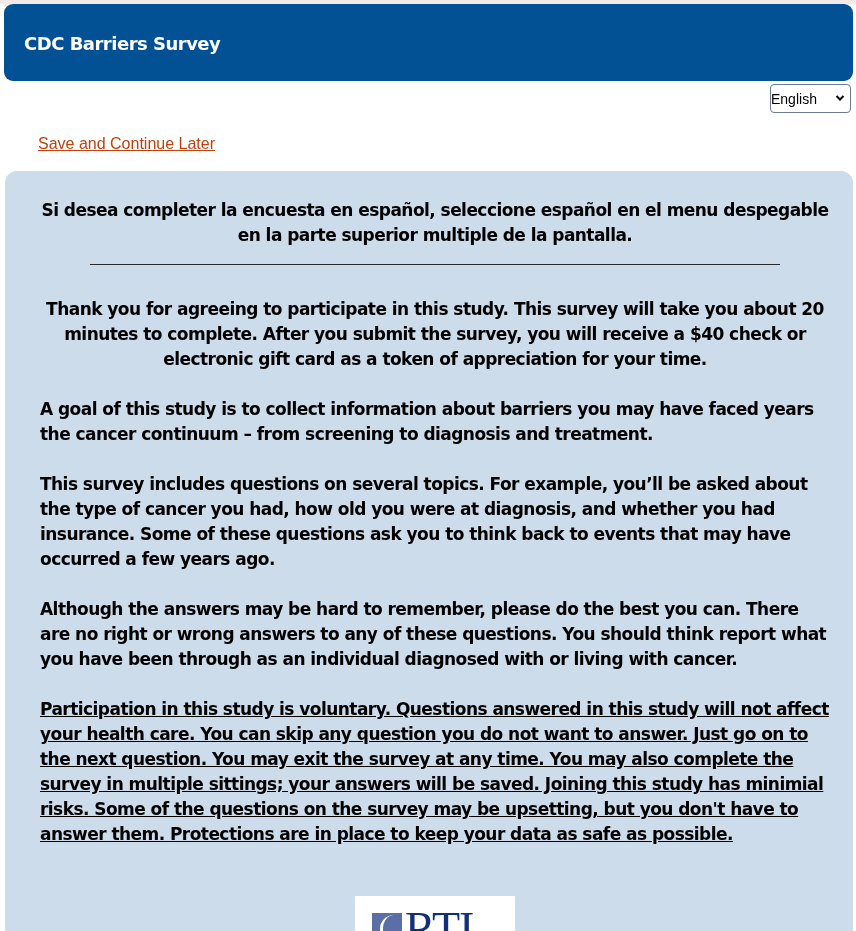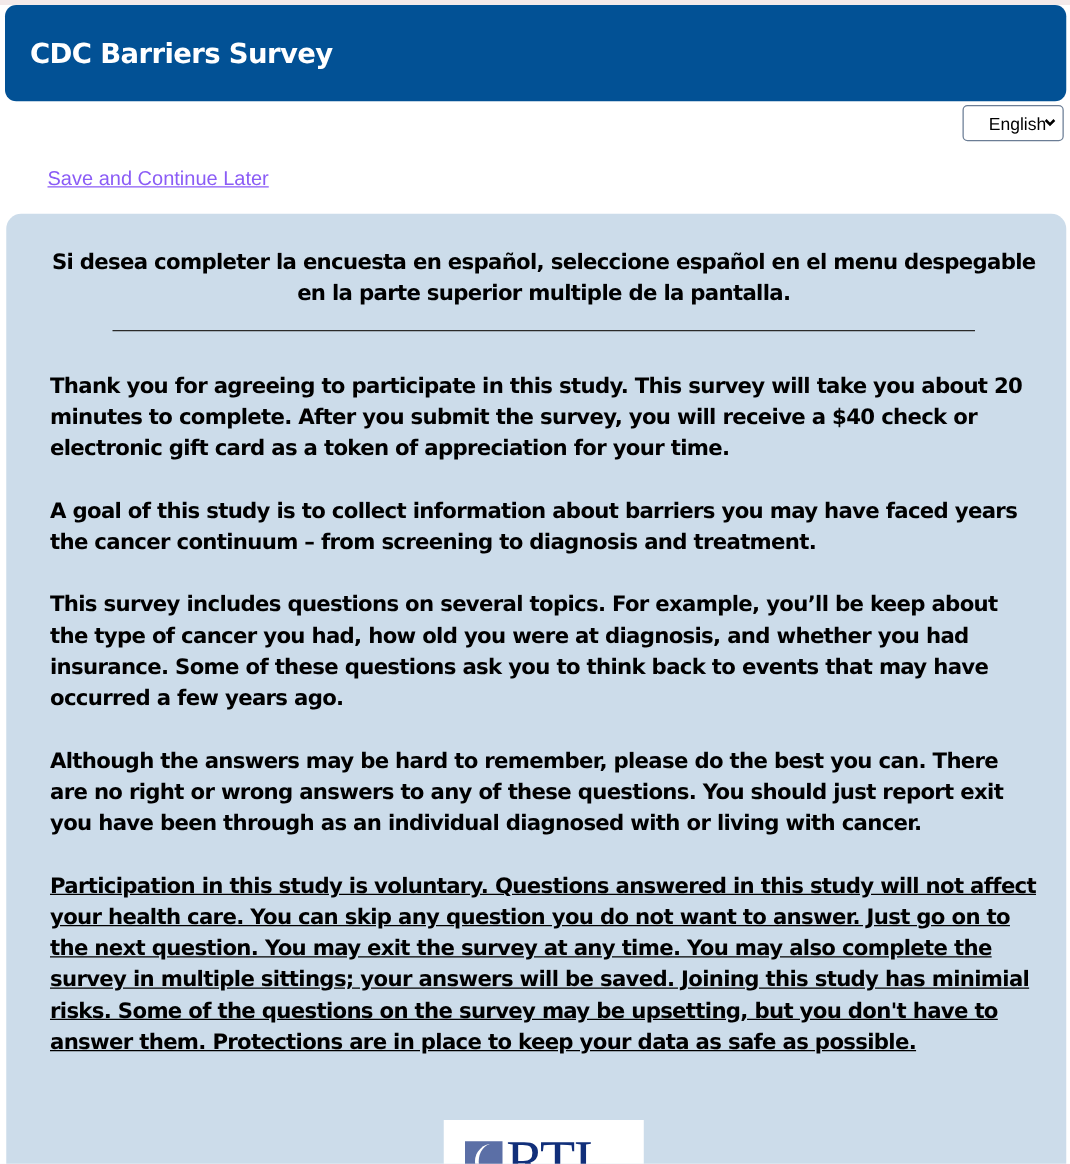--- a/index.html
+++ b/index.html
@@ -26,49 +26,49 @@
     border-radius: 9px;
     box-sizing: border-box;
   }
   .header-title {
     position: absolute;
     left: 20px; top: 26px;
     margin: 0;
     color: #ffffff;
     font-family: "DejaVu Sans", sans-serif;
     font-weight: bold;
-    font-size: 22px;
+    font-size: 18px;
     letter-spacing: -0.5px;
     line-height: 28px;
   }
   .lang-select {
     position: absolute;
     left: 770px; top: 84px;
     width: 81px; height: 29px;
     border: 1px solid #6b7d95;
     border-radius: 4px;
     background: #ffffff;
     box-sizing: border-box;
     font-family: "Liberation Sans", sans-serif;
     font-size: 14px;
     color: #000;
     display: flex;
     align-items: center;
-    padding-left: 20px;
+    padding-left: 0;
     cursor: pointer;
   }
   .lang-select .chev {
     position: absolute;
     right: 5px; top: 8px;
     width: 10px; height: 10px;
   }
   .save-link {
     position: absolute;
     left: 38px; top: 134px;
-    color: #8b5cf6;
+    color: #c2410c;
     font-size: 16px;
     text-decoration: underline;
     cursor: pointer;
     line-height: 19px;
   }
   .panel {
     position: absolute;
     left: 5px; top: 171px;
     width: 848px; height: 780px;
     background: #ccdcea;
@@ -98,21 +98,21 @@
     width: 690px;
     height: 0;
     border-top: 1px solid #2a2a2a;
   }
   .para {
     position: absolute;
     left: 0;
     width: 790px;
     margin: 0;
   }
-  .p1 { top: 126px; }
+  .p1 { top: 126px; text-align: center; }
   .p2 { top: 226px; }
   .p3 { top: 301px; }
   .p4 { top: 426px; }
   .p5 { top: 526px; text-decoration: underline; }
   .logo-box {
     position: absolute;
     left: 350px; top: 725px;
     width: 160px; height: 60px;
     background: #ffffff;
     overflow: hidden;
@@ -159,21 +159,21 @@
 </div>
 
 <a class="save-link">Save and Continue Later</a>
 
 <section class="panel">
   <div class="panel-inner">
     <p class="spanish-note">Si desea completer la encuesta en español, seleccione español en el menu despegable en la parte superior multiple de la pantalla.</p>
     <div class="divider-line"></div>
     <p class="para p1">Thank you for agreeing to participate in this study. This survey will take you about 20 minutes to complete. After you submit the survey, you will receive a $40 check or electronic gift card as a token of appreciation for your time.</p>
     <p class="para p2">A goal of this study is to collect information about barriers you may have faced years the cancer continuum – from screening to diagnosis and treatment.</p>
-    <p class="para p3">This survey includes questions on several topics. For example, you’ll be keep about the type of cancer you had, how old you were at diagnosis, and whether you had insurance. Some of these questions ask you to think back to events that may have occurred a few years ago.</p>
-    <p class="para p4">Although the answers may be hard to remember, please do the best you can. There are no right or wrong answers to any of these questions. You should just report exit you have been through as an individual diagnosed with or living with cancer.</p>
+    <p class="para p3">This survey includes questions on several topics. For example, you’ll be asked about the type of cancer you had, how old you were at diagnosis, and whether you had insurance. Some of these questions ask you to think back to events that may have occurred a few years ago.</p>
+    <p class="para p4">Although the answers may be hard to remember, please do the best you can. There are no right or wrong answers to any of these questions. You should think report what you have been through as an individual diagnosed with or living with cancer.</p>
     <p class="para p5">Participation in this study is voluntary. Questions answered in this study will not affect your health care. You can skip any question you do not want to answer. Just go on to the next question. You may exit the survey at any time. You may also complete the survey in multiple sittings; your answers will be saved. Joining this study has minimial risks. Some of the questions on the survey may be upsetting, but you don't have to answer them. Protections are in place to keep your data as safe as possible.</p>
   </div>
   <div class="logo-box">
     <div class="logo-swoosh"></div>
     <span class="logo-text">RTI</span>
   </div>
 </section>
 
 </body></html>

